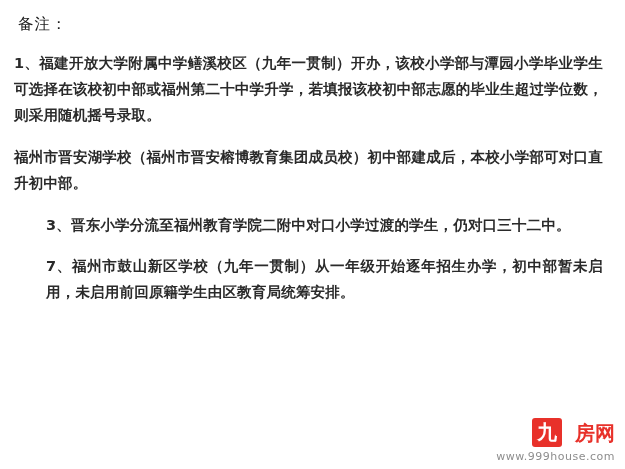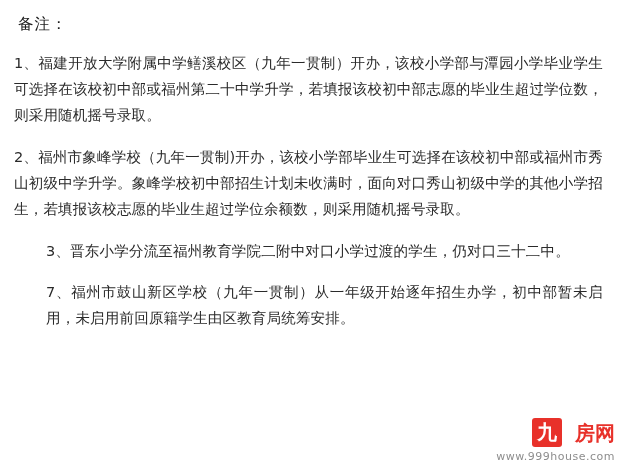--- a/index.html
+++ b/index.html
@@ -29,20 +29,21 @@
     margin: 2px 0 14px 4px;
     line-height: 1.4;
   }
   .para {
     font-size: 14.5px;
     color: #2a2a2a;
     line-height: 26px;
     margin: 0 0 16px 0;
     text-align: justify;
     letter-spacing: 0.2px;
+    font-weight: bold;
   }
   .para.tight {
     margin-bottom: 15px;
     margin-left: 32px;
   }
   .watermark {
     position: absolute;
     right: 10px;
     bottom: 6px;
     text-align: center;
@@ -81,21 +82,21 @@
   }
 </style>
 </head>
 <body>
 
 <div class="page">
 
   <div class="heading">备注：</div>
 
   <p class="para">1、福建开放大学附属中学鳝溪校区（九年一贯制）开办，该校小学部与潭园小学毕业学生可选择在该校初中部或福州第二十中学升学，若填报该校初中部志愿的毕业生超过学位数，则采用随机摇号录取。</p>
-  <p class="para">2、福州市象峰学校（九年一贯制)开办，该校小学部毕业生可选择在该校初中部或福州市秀山初级中学升学。象峰学校初中部招生计划未收满时，面向对口秀山初级中学的其他小学招生，若填报该校志愿的毕业生超过学位余额数，则采用随机摇号录取。</p>
+  <p class="para">福州市晋安湖学校（福州市晋安榕博教育集团成员校）初中部建成后，本校小学部可对口直升初中部。</p>
   <p class="para tight">3、晋东小学分流至福州教育学院二附中对口小学过渡的学生，仍对口三十二中。</p>
   <p class="para tight">7、福州市鼓山新区学校（九年一贯制）从一年级开始逐年招生办学，初中部暂未启用，未启用前回原籍学生由区教育局统筹安排。</p>
 
   <div class="watermark">
     <div class="wm-logo">
       <span class="wm-badge">九</span>
       <span class="wm-text">房网</span>
     </div>
     <div class="wm-url">www.999house.com</div>
   </div>

